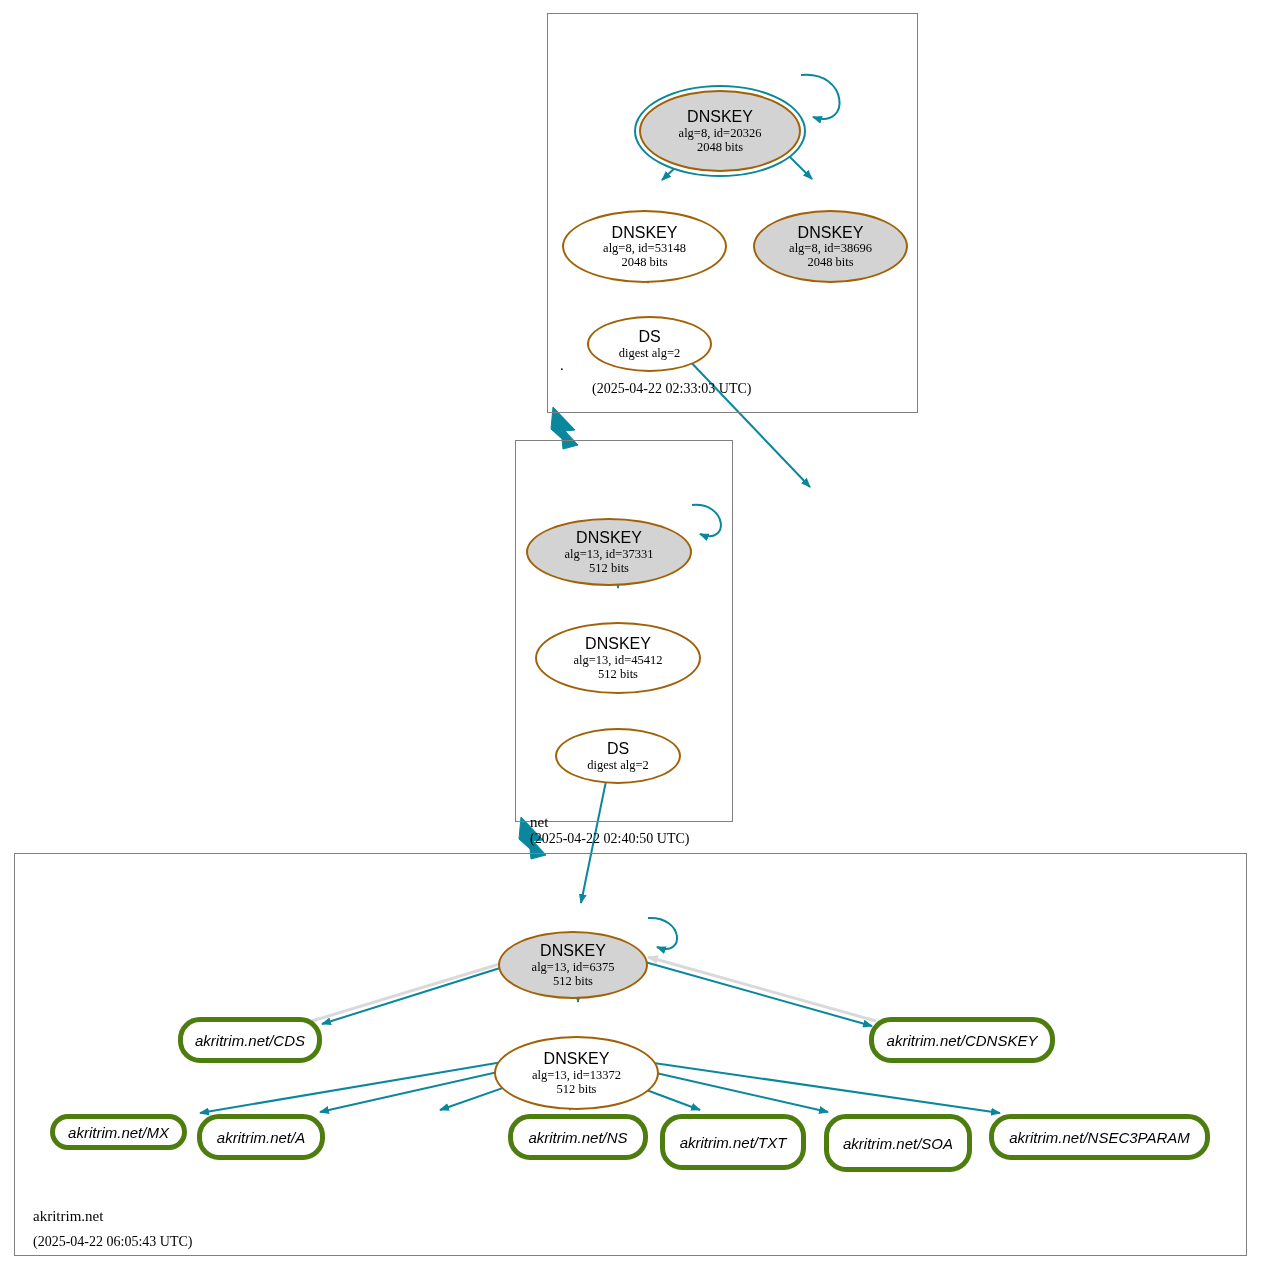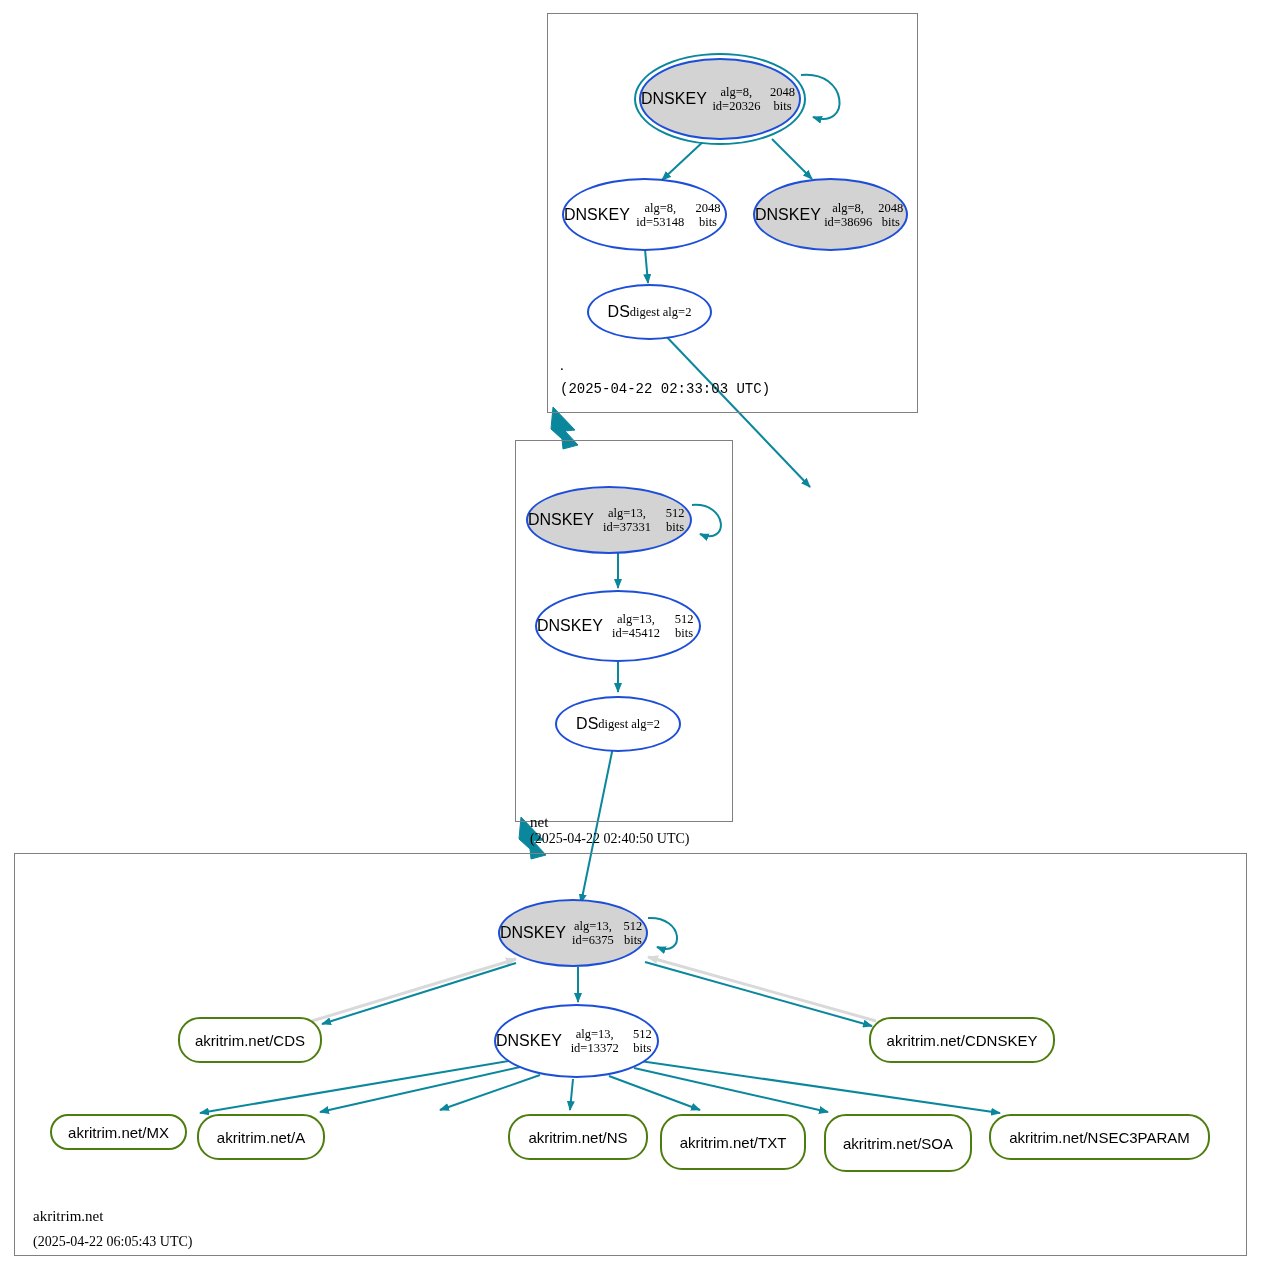--- a/index.html
+++ b/index.html
@@ -43,58 +43,60 @@
     font-size: 14px;
     color: #000000;
     white-space: nowrap;
   }
 
   
   .node {
     position: absolute;
     box-sizing: border-box;
     border-radius: 50%;
-    border: 2px solid #1d4ed8;
+    border: 2px solid #a16207;
     background: #ffffff;
     display: flex;
-    flex-direction: row;
+    flex-direction: column;
     align-items: center;
     justify-content: center;
     text-align: center;
     line-height: 1.12;
+    margin-top: 32px;
   }
   .node.filled { background: #d3d3d3; }
   .node.dbl {
     box-shadow: 0 0 0 3px #ffffff, 0 0 0 5px #0a879c;
   }
   .node .t1 {
     font-family: "Liberation Sans", sans-serif;
     font-size: 16px;
     color: #000000;
   }
   .node .t2, .node .t3 {
     font-family: "Liberation Serif", serif;
     font-size: 12.5px;
     color: #000000;
   }
 
   
   .rrset {
     position: absolute;
     box-sizing: border-box;
-    border: 2px solid #4d7c0f;
+    border: 5px solid #4d7c0f;
     border-radius: 22px;
     background: #ffffff;
     display: flex;
     align-items: center;
     justify-content: center;
     font-family: "Liberation Sans", sans-serif;
     font-size: 15px;
     color: #000000;
     white-space: nowrap;
+    font-style: italic;
   }
 </style>
 </head>
 <body>
 
 <div id="canvas">
 
   <svg id="edges" viewBox="0 0 1261 1278">
     <defs>
       <marker id="ahTeal" markerWidth="10" markerHeight="8" refX="9" refY="4" orient="auto" markerUnits="userSpaceOnUse">
@@ -138,21 +140,21 @@
     <path d="M520,1067 L320,1112" fill="none" stroke="#0a879c" stroke-width="2" marker-end="url(#ahTeal)"></path>
     <path d="M540,1075 L440,1110" fill="none" stroke="#0a879c" stroke-width="2" marker-end="url(#ahTeal)"></path>
     <path d="M573,1079 L570,1110" fill="none" stroke="#0a879c" stroke-width="2" marker-end="url(#ahTeal)"></path>
     <path d="M609,1076 L700,1110" fill="none" stroke="#0a879c" stroke-width="2" marker-end="url(#ahTeal)"></path>
     <path d="M634,1068 L828,1112" fill="none" stroke="#0a879c" stroke-width="2" marker-end="url(#ahTeal)"></path>
     <path d="M640,1061 L1000,1113" fill="none" stroke="#0a879c" stroke-width="2" marker-end="url(#ahTeal)"></path>
   </svg>
 
   <div class="zone-box" style="left:547px; top:13px; width:371px; height:400px;"></div>
   <div class="zone-label" style="left:560px; top:357px;">.</div>
-  <div class="zone-time" style="left:560px; top:381px;font-family:Liberation Mono, monospace;">(2025-04-22 02:33:03 UTC)</div>
+  <div class="zone-time" style="left:592px; top:381px;">(2025-04-22 02:33:03 UTC)</div>
 
   <div class="node filled dbl" style="left:639px; top:58px; width:162px; height:82px;">
     <div class="t1">DNSKEY</div>
     <div class="t2">alg=8, id=20326</div>
     <div class="t3">2048 bits</div>
   </div>
 
   <div class="node" style="left:562px; top:178px; width:165px; height:73px;">
     <div class="t1">DNSKEY</div>
     <div class="t2">alg=8, id=53148</div>

